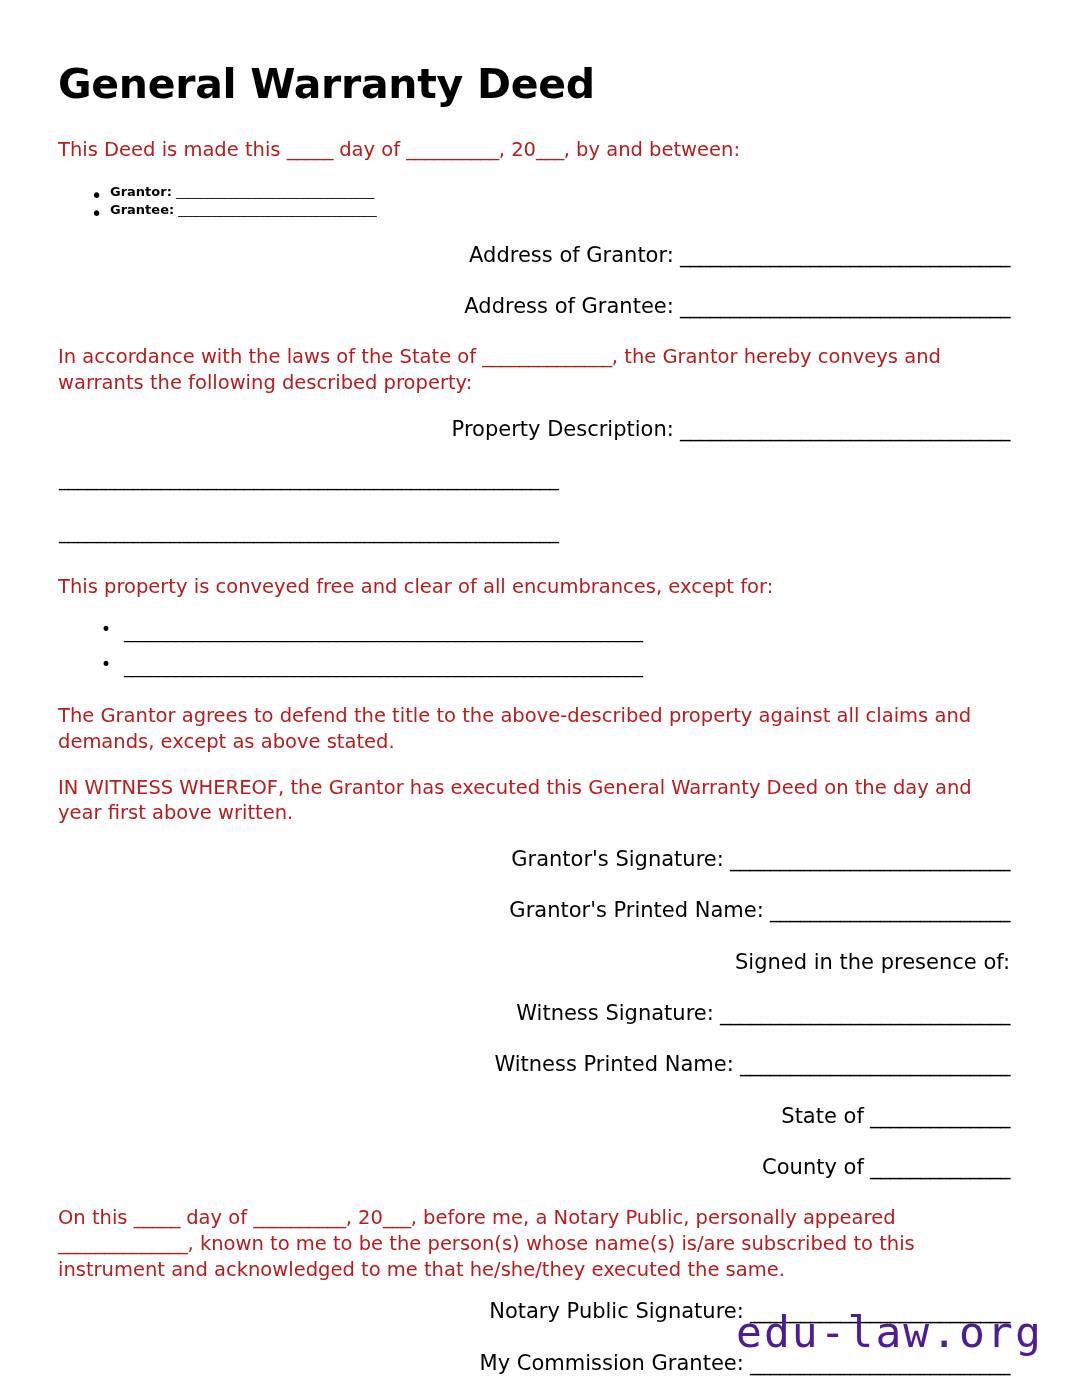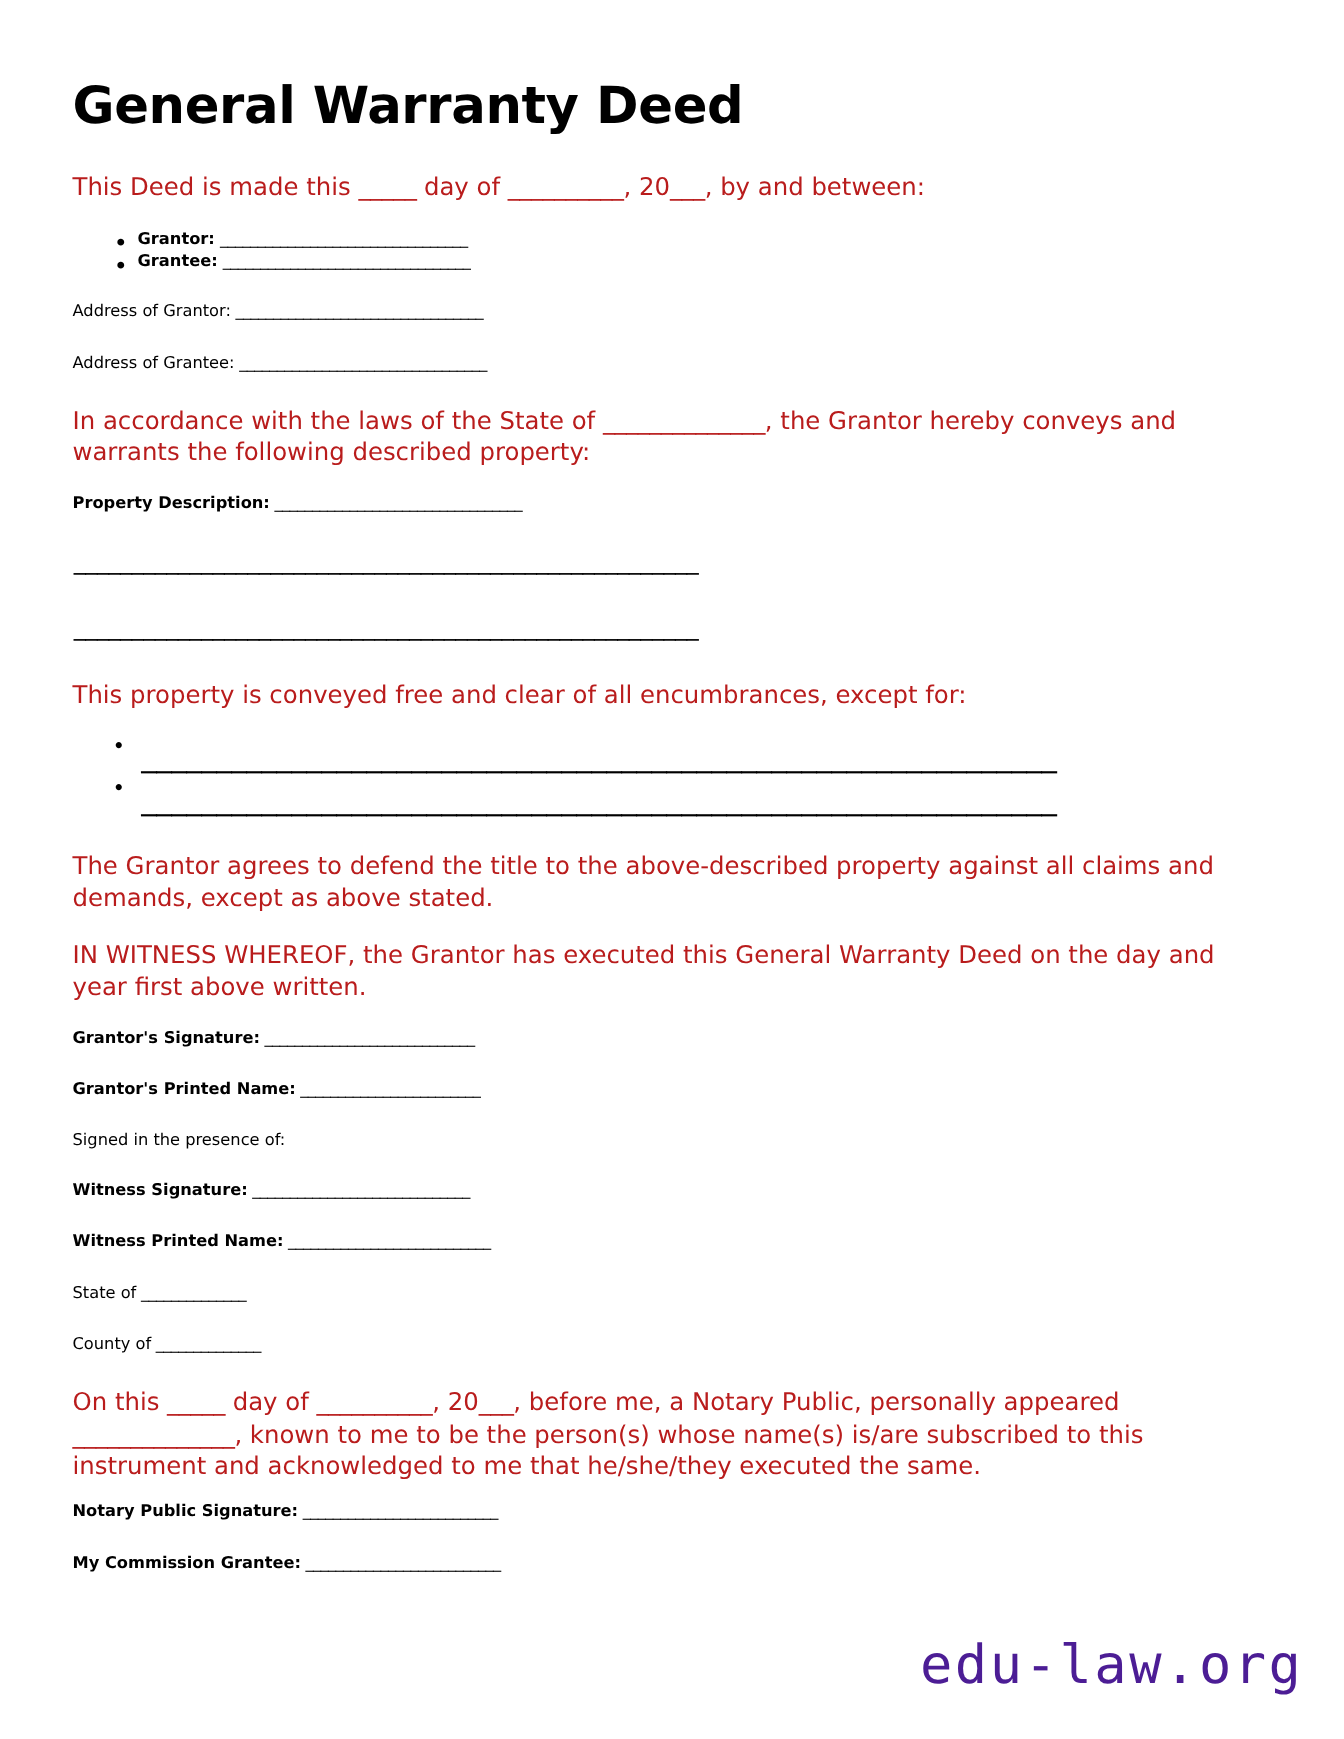--- a/index.html
+++ b/index.html
@@ -81,23 +81,23 @@
   }
 
   ul.enc-list {
     list-style: none;
     margin: 14px 0 24px 0;
     padding: 0;
   }
   ul.enc-list li {
     position: relative;
     padding-left: 55px;
-    font-size: 25px;
+    font-size: 18px;
     line-height: 1.35;
-    margin: 0;
+    margin: 11px;
     white-space: nowrap;
   }
   ul.enc-list li::before {
     content: "\2022";
     position: absolute;
     left: 32px;
     top: -2px;
     font-size: 17px;
   }
 
@@ -106,27 +106,28 @@
     line-height: 1.3;
     margin: 0 0 28px 1px;
     letter-spacing: -0.5px;
     white-space: nowrap;
   }
   p.rule-line.first {
     margin-top: 22px;
   }
 
   p.field {
-    font-size: 13px;
+    font-size: 21px;
     line-height: 1.3;
     margin: 0 0 24px 0;
     white-space: nowrap;
+    text-align: right;
   }
   p.field .lbl {
-    font-weight: bold;
+    font-weight: normal;
   }
   p.field.plain .lbl {
     font-weight: normal;
   }
 
   .watermark {
     position: absolute;
     left: 736px;
     top: 1311px;
     font-family: "DejaVu Sans Mono", "Liberation Mono", monospace;

